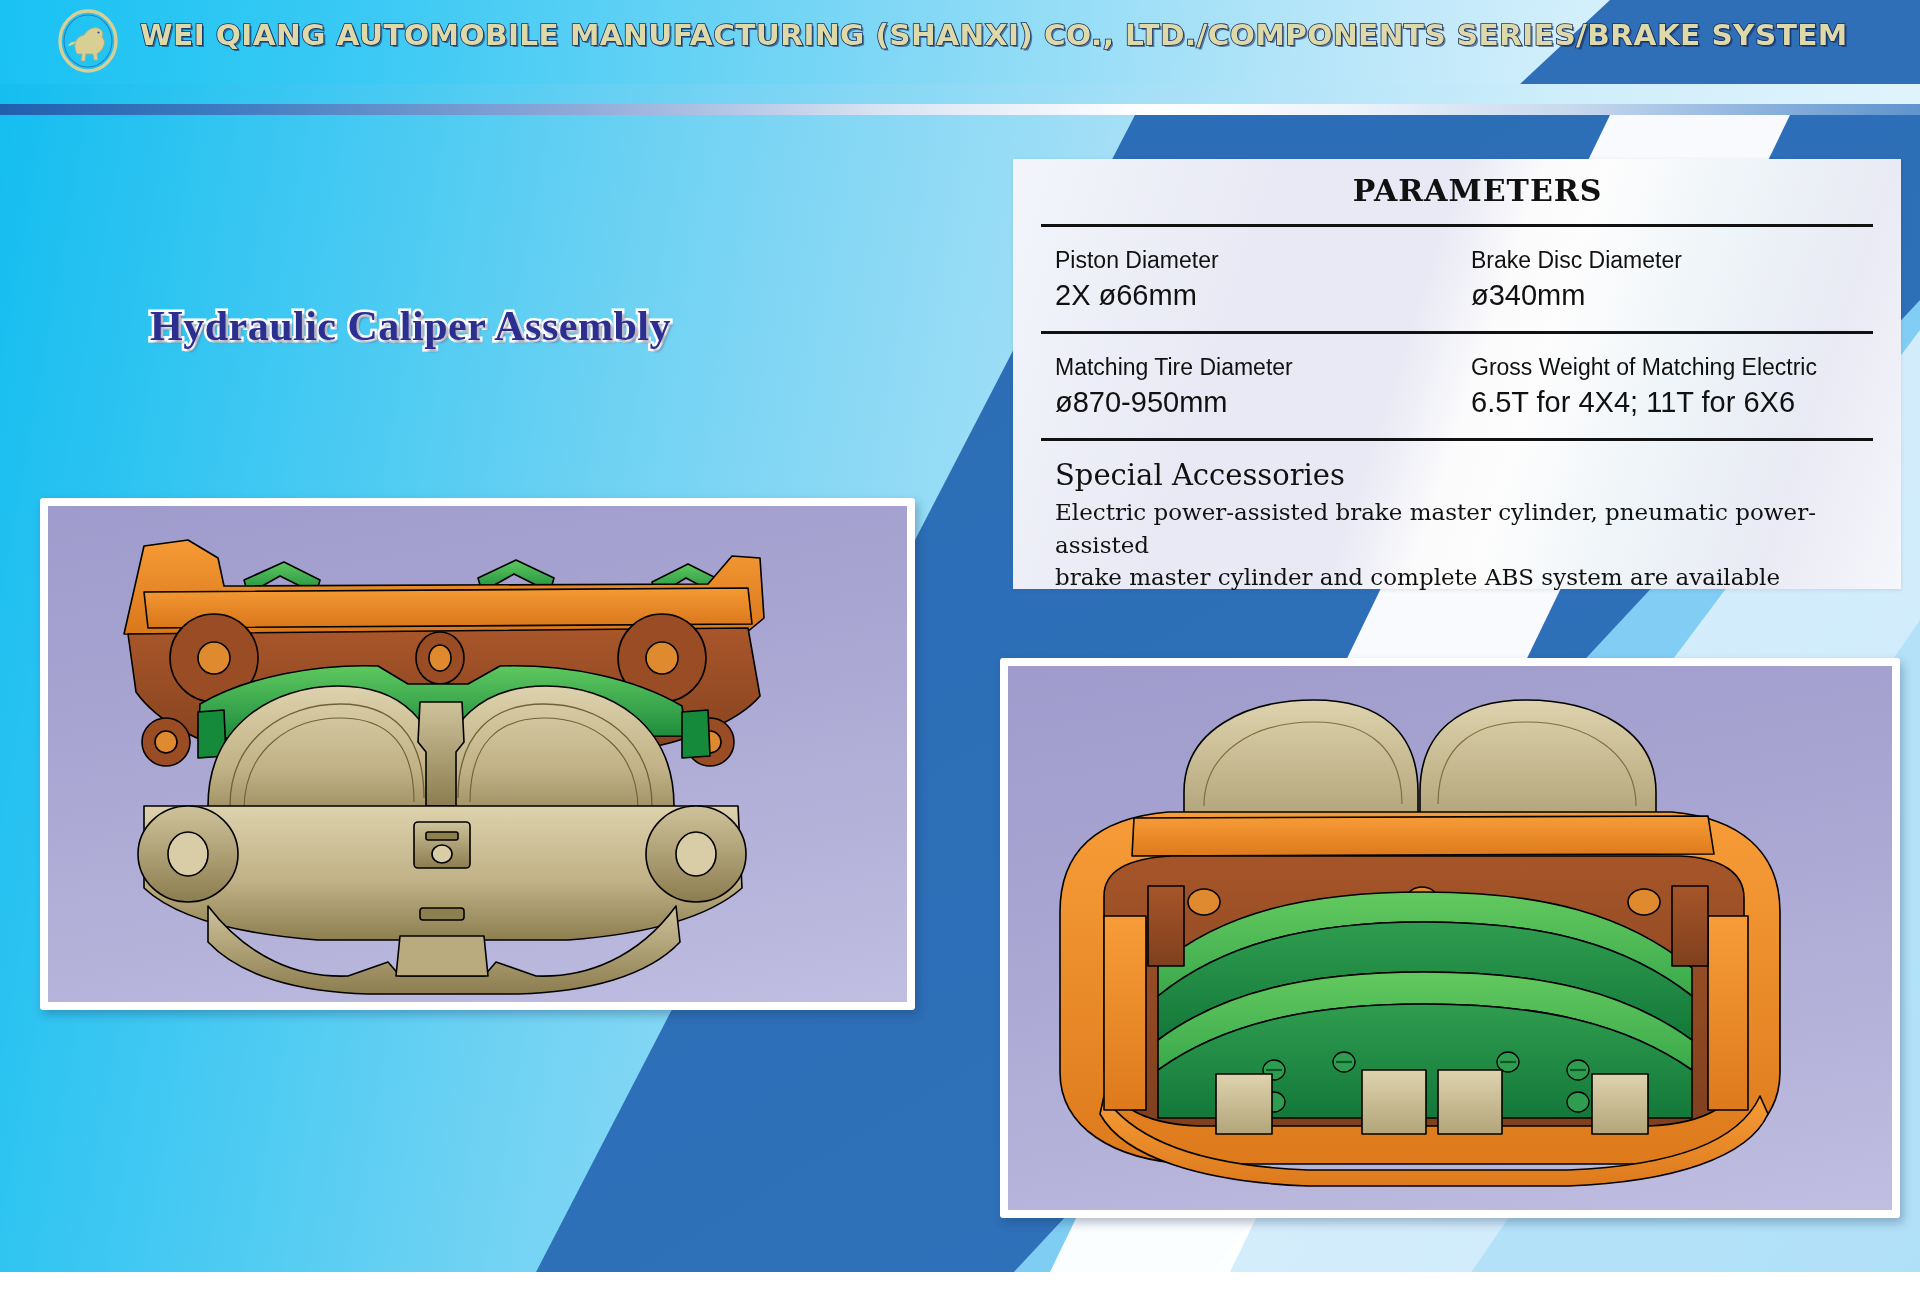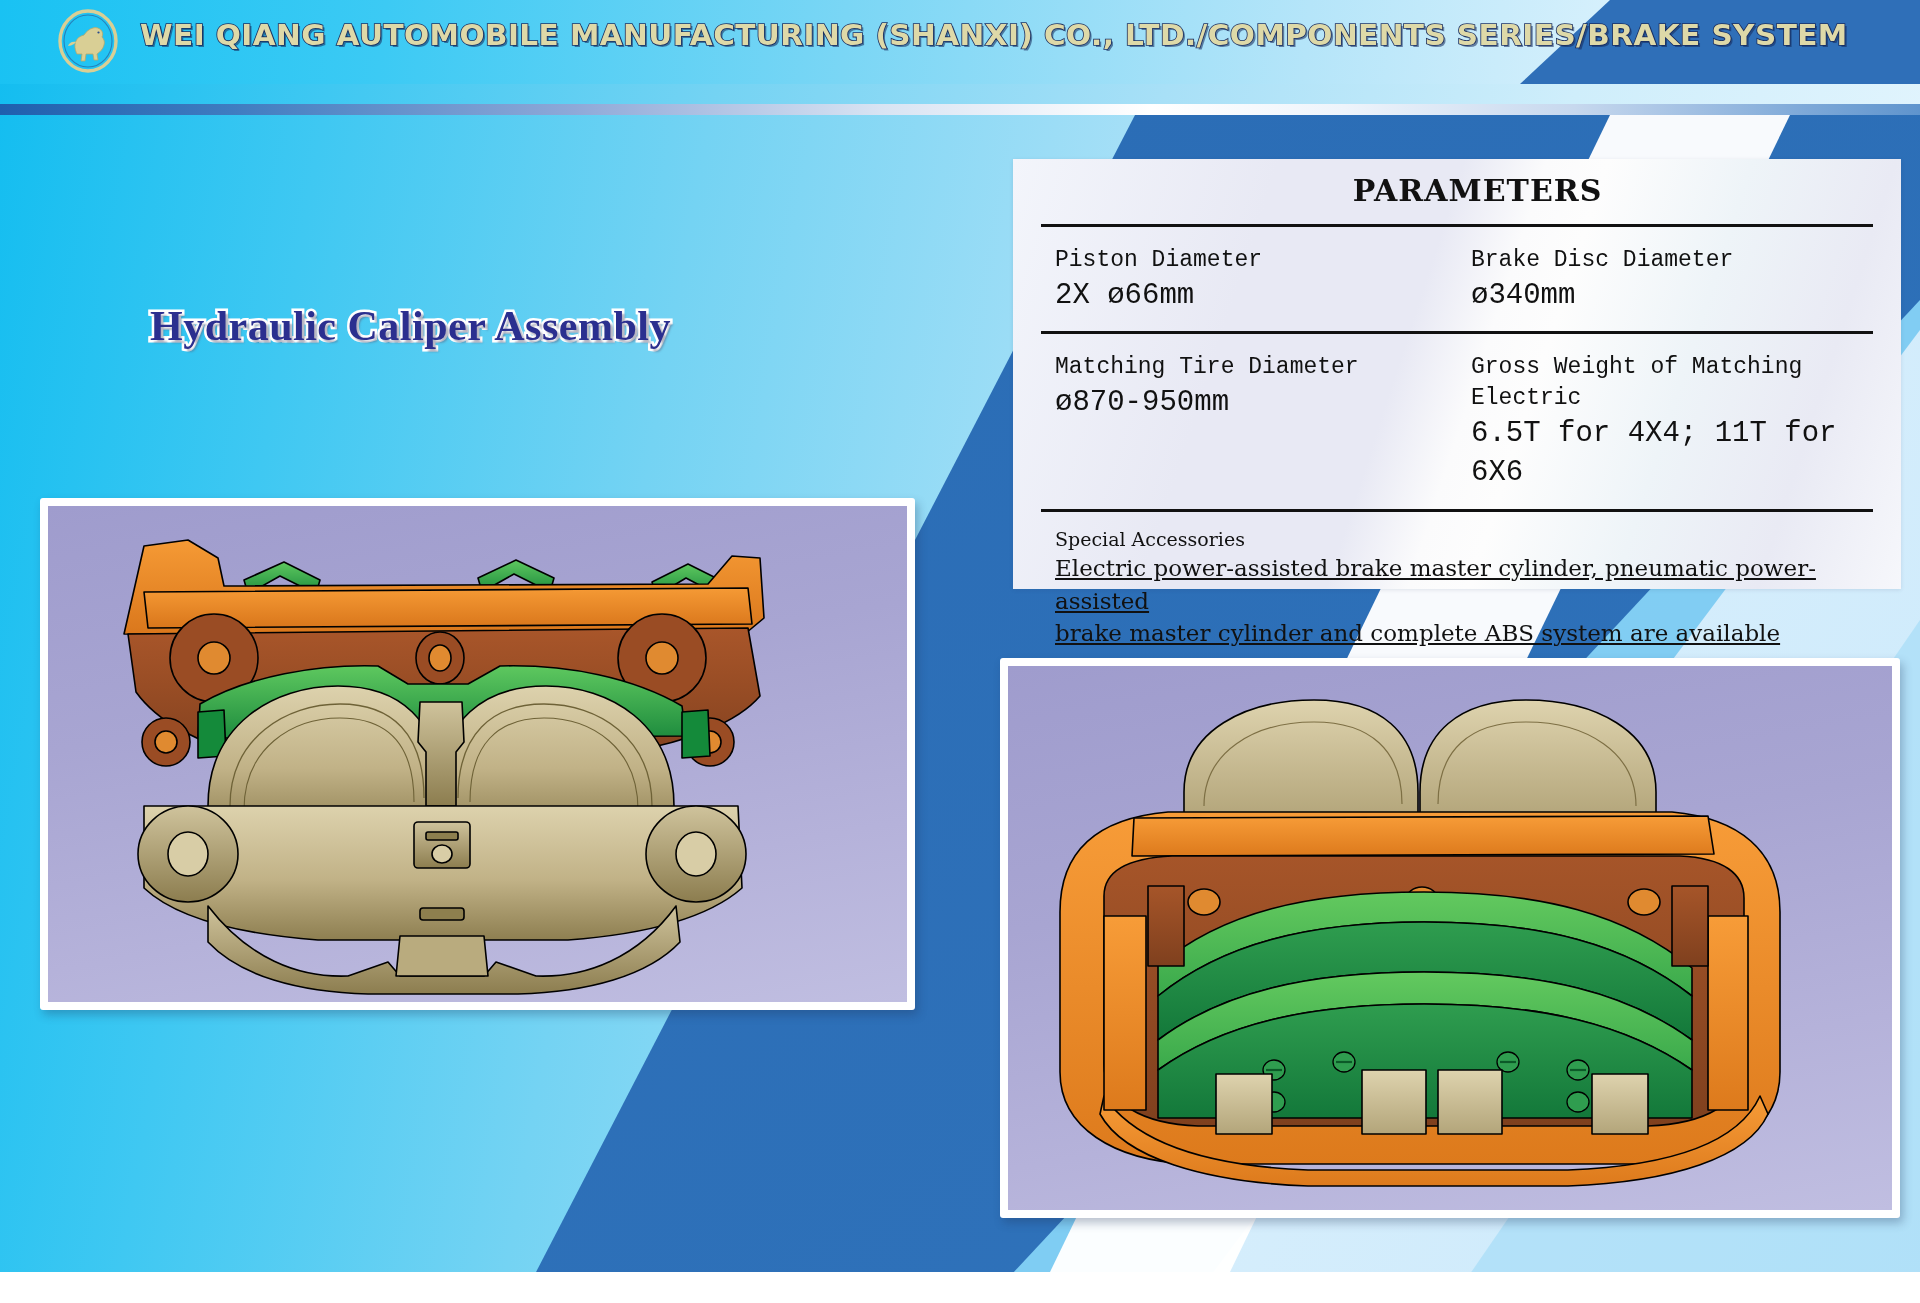--- a/index.html
+++ b/index.html
@@ -104,36 +104,36 @@
   }
   .param-row{
     display:flex;
     padding:18px 0 16px 0;
     margin:0 28px;
   }
   .param-row + .param-rule{ margin-top:0; }
   .param-cell{
     flex:0 0 50%;
     padding-left:14px;
-    font-family:Liberation Mono, monospace;
+    font-family:Liberation Sans, sans-serif;
     color:#111111;
   }
   .param-cell .lab{
     font-size:23px; line-height:1.35; display:block;
   }
   .param-cell .val{
     font-size:29px; line-height:1.35; display:block;
   }
   .param-block{
     margin:0 28px; padding:14px 0 16px 14px;
     font-family:"DejaVu Serif", serif;
     color:#111111;
   }
-  .param-block .lab{ font-size:19px; line-height:1.4; display:block; }
-  .param-block .body{ font-size:23px; line-height:1.42; display:block;text-decoration:underline; }
+  .param-block .lab{ font-size:29px; line-height:1.4; display:block; }
+  .param-block .body{ font-size:23px; line-height:1.42; display:block; }
 
   
   .card{
     position:absolute;
     background:#ffffff;
     padding:8px;
     border-radius:3px;
     box-shadow:3px 5px 10px rgba(30,50,90,.30);
   }
   .card-inner{

